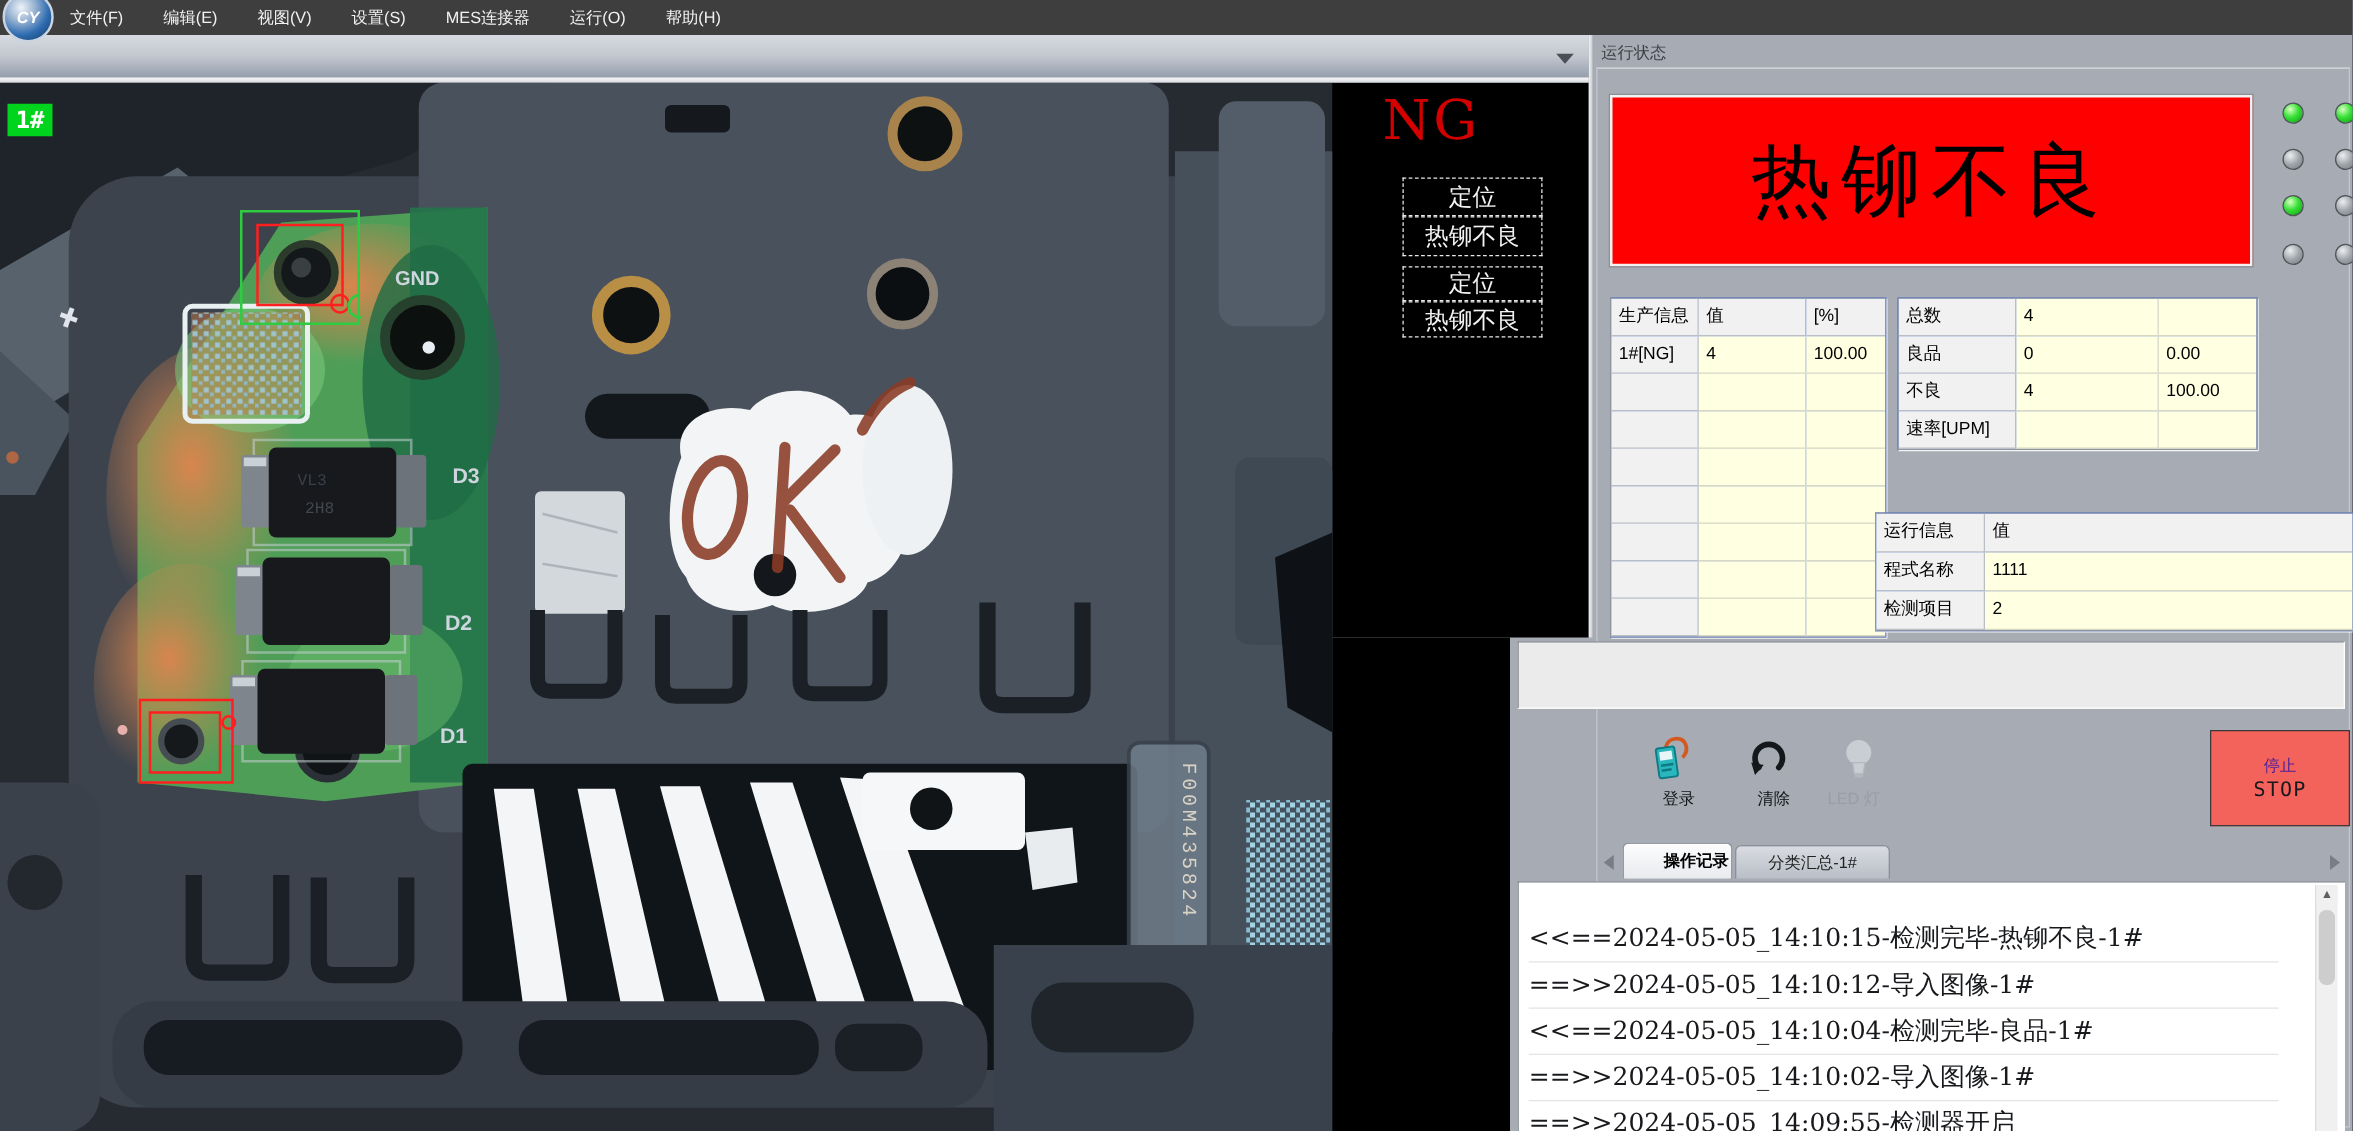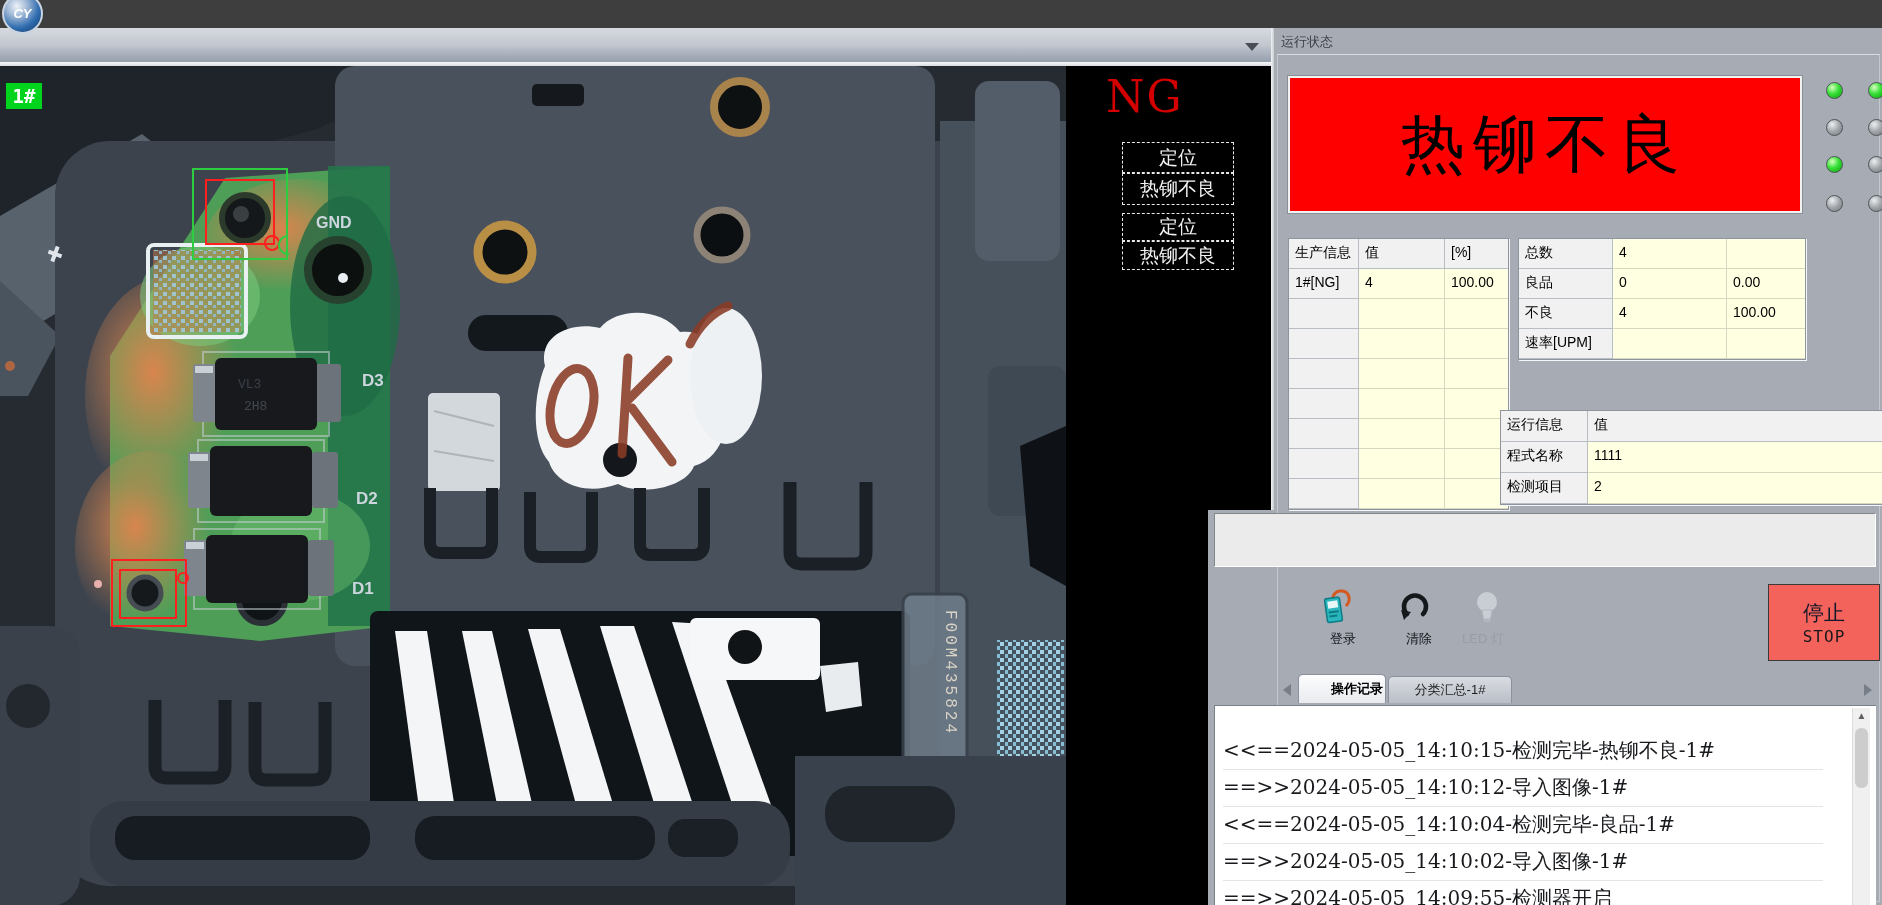--- a/index.html
+++ b/index.html
@@ -78,21 +78,21 @@
     border-top:1px solid #82878e;border-left:1px solid #82878e;border-bottom:1px solid #fff;border-right:1px solid #fff;box-sizing:border-box;}
   
   .tool-btn{position:absolute;z-index:8;width:56px;height:66px;top:588px;display:flex;flex-direction:column;align-items:flex-end;cursor:default;}
   .tool-btn .cap{font-size:13px;color:#101418;margin-top:4px;white-space:nowrap;}
   .tool-btn.disabled .cap{color:#989ea6;}
   .b-login{left:1300px;}
   .b-clear{left:1376px;}
   .b-led{left:1448px;}
   .stop-btn{position:absolute;left:1768px;top:584px;width:112px;height:77px;background:#f4625c;z-index:8;
     border:1px solid #3a3a3a;box-sizing:border-box;display:flex;flex-direction:column;align-items:center;justify-content:center;cursor:default;}
-  .stop-btn .l1{font-size:21px;color:#0f172a;}
+  .stop-btn .l1{font-size:13px;color:#4c1d95;}
   .stop-btn .l2{font-size:16px;color:#16181b;font-family:"DejaVu Sans Mono",monospace;letter-spacing:1px;}
   
   .tab-arrow{position:absolute;z-index:8;width:0;height:0;top:684px;}
   .ta-left{left:1283px;border-top:6px solid transparent;border-bottom:6px solid transparent;border-right:8px solid #777e88;}
   .ta-right{left:1864px;border-top:6px solid transparent;border-bottom:6px solid transparent;border-left:8px solid #777e88;}
   .log-tab{position:absolute;top:676px;height:27px;z-index:8;box-sizing:border-box;
     border:1px solid #8b919c;border-bottom:none;border-radius:5px 5px 0 0;
     display:flex;align-items:center;justify-content:center;font-size:13px;}
   .log-tab.active{left:1298px;width:88px;background:linear-gradient(#fdfdfe,#e8eaee);font-weight:bold;color:#000;height:29px;top:674px;padding-left:30px;}
   .log-tab.idle{left:1388px;width:124px;background:linear-gradient(#d9dce1,#b9bec7);color:#222;}
@@ -104,20 +104,29 @@
     border-bottom:1px solid #e4e4e4;overflow:hidden;}
   .scrollbar{position:absolute;right:6px;top:2px;width:17px;height:200px;background:#f0f0f0;border-left:1px solid #dcdcdc;}
   .sb-up{width:17px;height:17px;background:#f0f0f0;color:#606060;font-size:10px;text-align:center;line-height:16px;}
   .sb-thumb{position:absolute;left:2px;top:20px;width:13px;height:60px;background:#cdcdcd;border-radius:6px;}
 </style>
 </head>
 <body>
 
 <div class="menubar">
   <div class="logo">CY</div>
+  <div class="menu-items">
+    <div class="menu-item">文件(F)</div>
+    <div class="menu-item">编辑(E)</div>
+    <div class="menu-item">视图(V)</div>
+    <div class="menu-item">设置(S)</div>
+    <div class="menu-item">MES连接器</div>
+    <div class="menu-item">运行(O)</div>
+    <div class="menu-item">帮助(H)</div>
+  </div>
 </div>
 
 <div class="tabbar"></div>
 <div class="cam-tab">相机视图</div>
 <div class="tabbar-bottomline"></div>
 <div class="tab-dropdown"></div>
 
 <div class="cam-black-upper"></div>
 <div class="cam-black-lower"></div>
 

